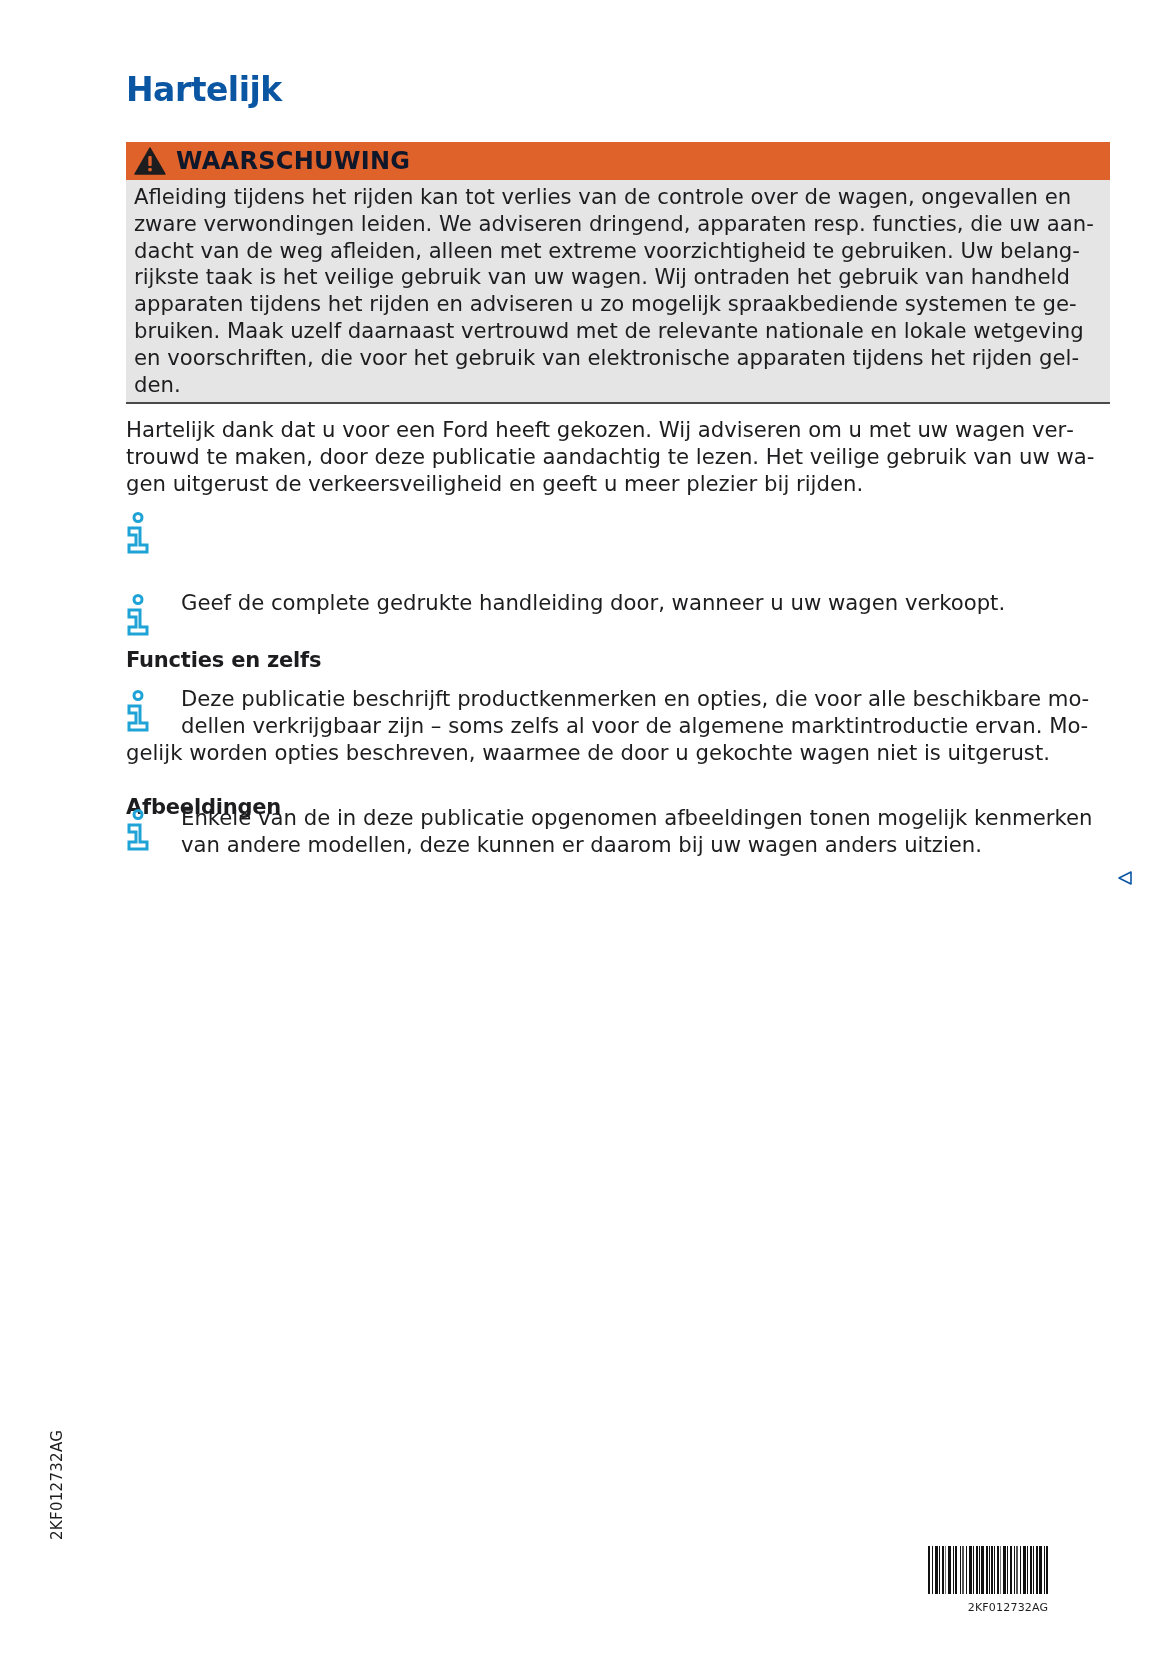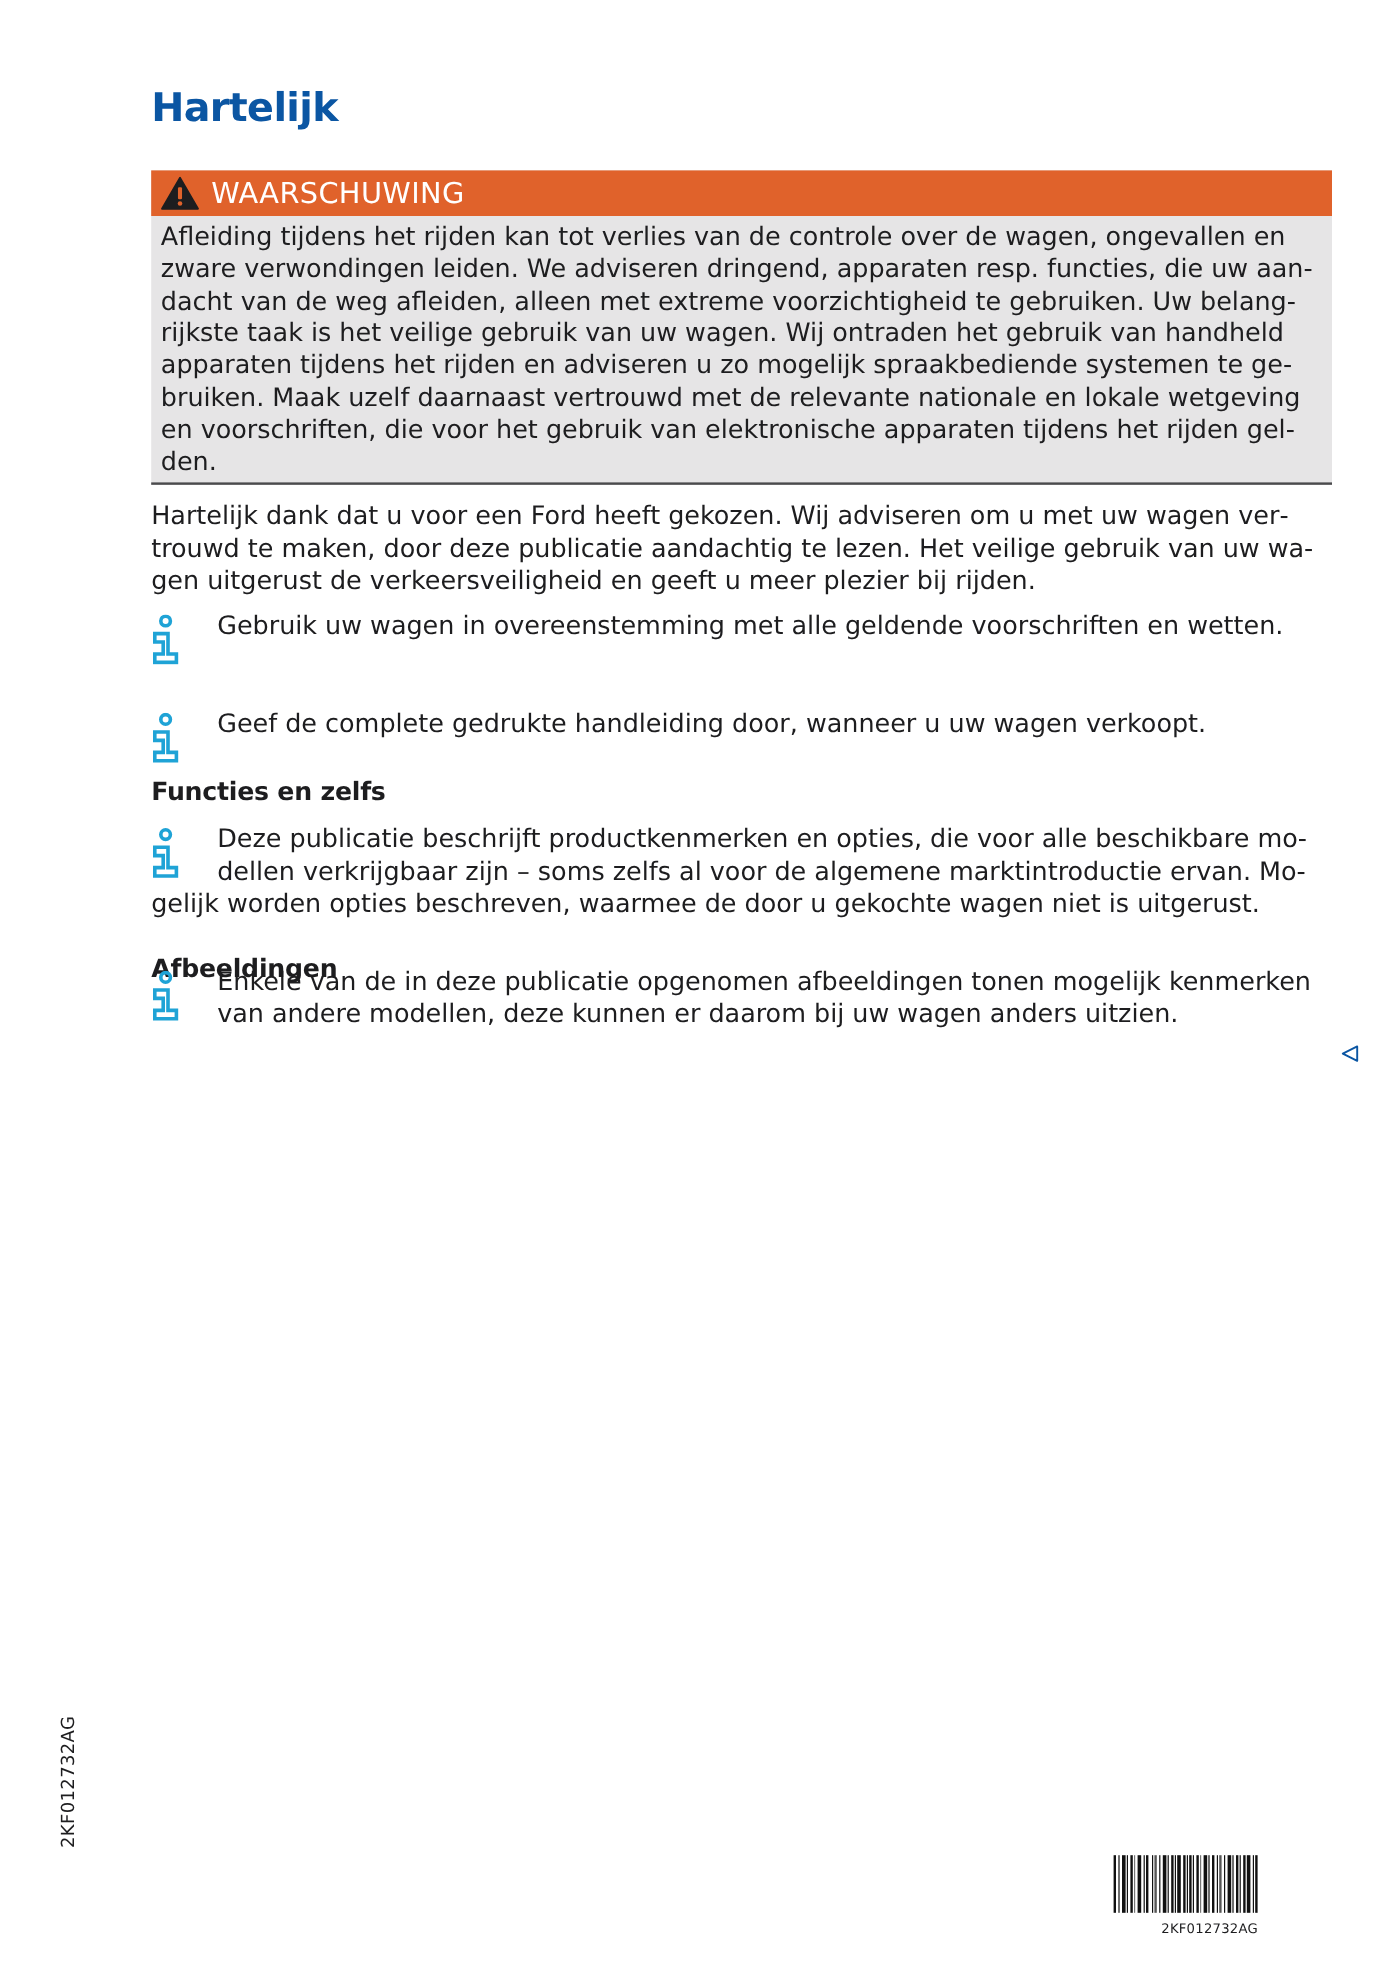--- a/index.html
+++ b/index.html
@@ -16,21 +16,21 @@
   .warning {
     position: absolute; left: 126px; top: 142px; width: 984px;
     background: #e6e5e6; border-bottom: 2px solid #4a4a4c;
   }
   .warning-header {
     height: 38px; background: #e0622b; display: flex; align-items: center;
     padding-left: 8px; box-sizing: border-box;
   }
   .warning-header svg { width: 32px; height: 28px; margin-right: 10px; }
   .warning-title {
-    font-weight: normal; font-size: 24px; color: #ffffff; letter-spacing: 0.3px;
+    font-weight: bold; font-size: 24px; color: #0f172a; letter-spacing: 0.3px;
   }
   .warning-body {
     padding: 4px 10px 4px 8px; font-size: 21.2px; line-height: 26.8px;
     color: #1d1d1f;
   }
   .intro {
     position: absolute; left: 126px; top: 417px; width: 985px;
     font-size: 21.2px; line-height: 26.8px; margin: 0;
   }
   .info-block {
@@ -83,21 +83,20 @@
 
 <p class="intro">Hartelijk dank dat u voor een Ford heeft gekozen. Wij adviseren om u met uw wagen ver­trouwd te maken, door deze publicatie aandachtig te lezen. Het veilige gebruik van uw wa­gen uitgerust de verkeersveiligheid en geeft u meer plezier bij rijden.</p>
 
 <div class="info-block" style="top:508px;">
   <span class="icon">
     <svg viewBox="0 0 24 42">
         <circle cx="12" cy="5.5" r="4" fill="none" stroke="#1fa3d6" stroke-width="3"></circle>
         <path d="M3 16 H14 V33 H21 V40 H3 V33 H10 V23 H3 Z" fill="none" stroke="#1fa3d6" stroke-width="3" stroke-linejoin="miter"></path>
       </svg>
   </span>
-  <p class="text">Gebruik uw wagen in overeenstemming met alle geldende voorschriften en wetten.</p>
 </div>
 
 <div class="info-block" style="top:573px;margin-top:17px;">
   <span class="icon">
     <svg viewBox="0 0 24 42">
         <circle cx="12" cy="5.5" r="4" fill="none" stroke="#1fa3d6" stroke-width="3"></circle>
         <path d="M3 16 H14 V33 H21 V40 H3 V33 H10 V23 H3 Z" fill="none" stroke="#1fa3d6" stroke-width="3" stroke-linejoin="miter"></path>
       </svg>
   </span>
   <p class="text">Geef de complete gedrukte handleiding door, wanneer u uw wagen verkoopt.</p>

